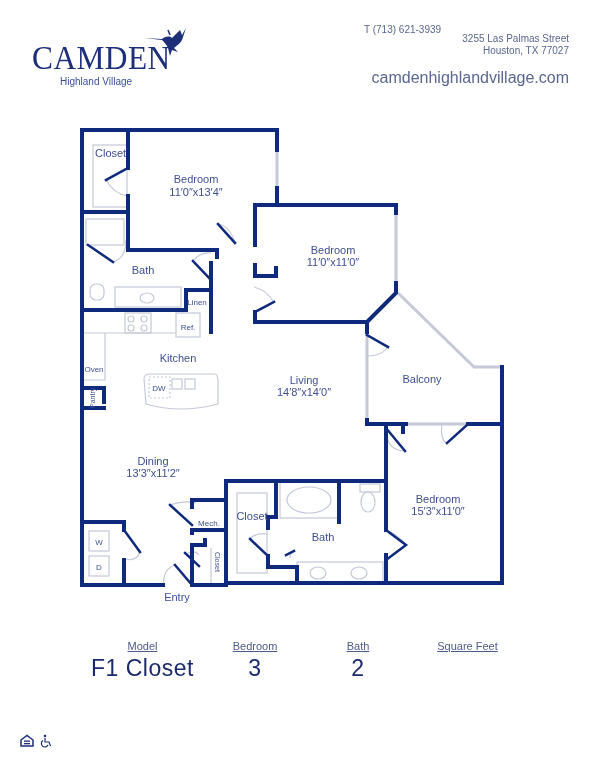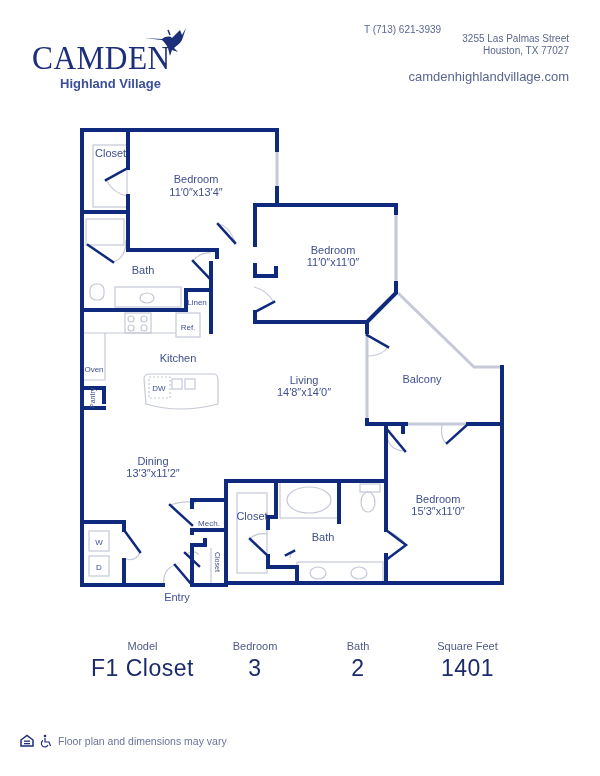--- a/index.html
+++ b/index.html
@@ -1,30 +1,30 @@
 <!DOCTYPE html>
 <html><head>
   <meta charset="utf-8">
   <style>
     html, body { margin: 0; padding: 0; background: #ffffff; }
     body { width: 600px; height: 776px; position: relative; overflow: hidden; font-family: "Liberation Sans", "DejaVu Sans", sans-serif; color: #1b2a6b; }
     .logo { position: absolute; left: 30px; top: 26px; }
     .logo-word { position: absolute; left: 2px; top: 14px; font-family: "Liberation Serif", serif; font-size: 33px; letter-spacing: 0.5px; color: #1e2f7a; white-space: nowrap; transform: scaleX(0.95); transform-origin: left; }
-    .logo-sub { position: absolute; left: 30px; top: 50px; font-size: 13px; color: #3a4e9a; white-space: nowrap; font-weight: bold; }
+    .logo-sub { position: absolute; left: 30px; top: 50px; font-size: 10px; color: #3a4e9a; white-space: nowrap; }
     .logo-bird { position: absolute; left: 112px; top: 0px; }
     .contact { position: absolute; font-size: 10px; color: #5a668f; white-space: nowrap; }
     .phone { left: 364px; top: 24px; }
     .addr1 { right: 31px; top: 33px; text-align: right; }
     .addr2 { right: 31px; top: 45px; text-align: left; }
-    .web { right: 31px; top: 69px; font-size: 13px; }
+    .web { right: 31px; top: 69px; font-size: 16px; }
     svg.plan { position: absolute; left: 0; top: 0; }
     .room-label { font-family: "Liberation Sans", sans-serif; fill: #3f4f8f; }
     .stats { position: absolute; top: 640px; left: 0; width: 600px; }
     .stat { position: absolute; text-align: center; }
-    .stat-label { font-size: 11px; color: #4e5a88; }
+    .stat-label { font-size: 11px; color: #4e5a88; text-decoration: underline; }
     .stat-value { font-size: 23px; color: #1b2a6b; margin-top: 3px; letter-spacing: 0.5px; }
     .footer { position: absolute; left: 20px; top: 734px; display: flex; align-items: center; gap: 5px; font-size: 10.5px; color: #6a749c; }
     .footer .ico { width: 14px; height: 14px; display: inline-block; }
   </style>
 </head>
 <body>
 
 <div class="logo">
   <svg class="logo-bird" width="60" height="34" viewBox="0 0 60 34">
     <path d="M2 12 L20 13 C24 10 28 10 30 12 L38 4 L40 9 L44 2 L40 14 C38 18 34 20 32 22 L36 26 L30 24 L28 30 L26 22 C24 18 22 16 20 14 Z" fill="#1e2f7a"></path>
@@ -199,29 +199,27 @@
   <div class="stat" style="left:215px;width:80px;">
     <div class="stat-label">Bedroom</div>
     <div class="stat-value">3</div>
   </div>
   <div class="stat" style="left:318px;width:80px;">
     <div class="stat-label">Bath</div>
     <div class="stat-value">2</div>
   </div>
   <div class="stat" style="left:420px;width:95px;text-align:center;">
     <div class="stat-label">Square Feet</div>
-    <div class="stat-value">1401</div>
   </div>
 </div>
 
 <div class="footer">
   <svg class="ico" viewBox="0 0 14 14">
     <path d="M1 6 L7 1.5 L13 6 V12 H1 Z" fill="none" stroke="#1e2f7a" stroke-width="1.5"></path>
     <rect x="4" y="6.5" width="6" height="1.3" fill="#1e2f7a"></rect>
     <rect x="4" y="9" width="6" height="1.3" fill="#1e2f7a"></rect>
   </svg>
   <svg class="ico" viewBox="0 0 14 14">
     <circle cx="6" cy="2" r="1.3" fill="#1e2f7a"></circle>
     <path d="M6 4 V8 H10 L11.5 12" fill="none" stroke="#1e2f7a" stroke-width="1.2"></path>
     <path d="M4 6.5 A3.5 3.5 0 1 0 9 11" fill="none" stroke="#1e2f7a" stroke-width="1.2"></path>
   </svg>
-  <span>Floor plan and dimensions may vary</span>
 </div>
 
 </body></html>

